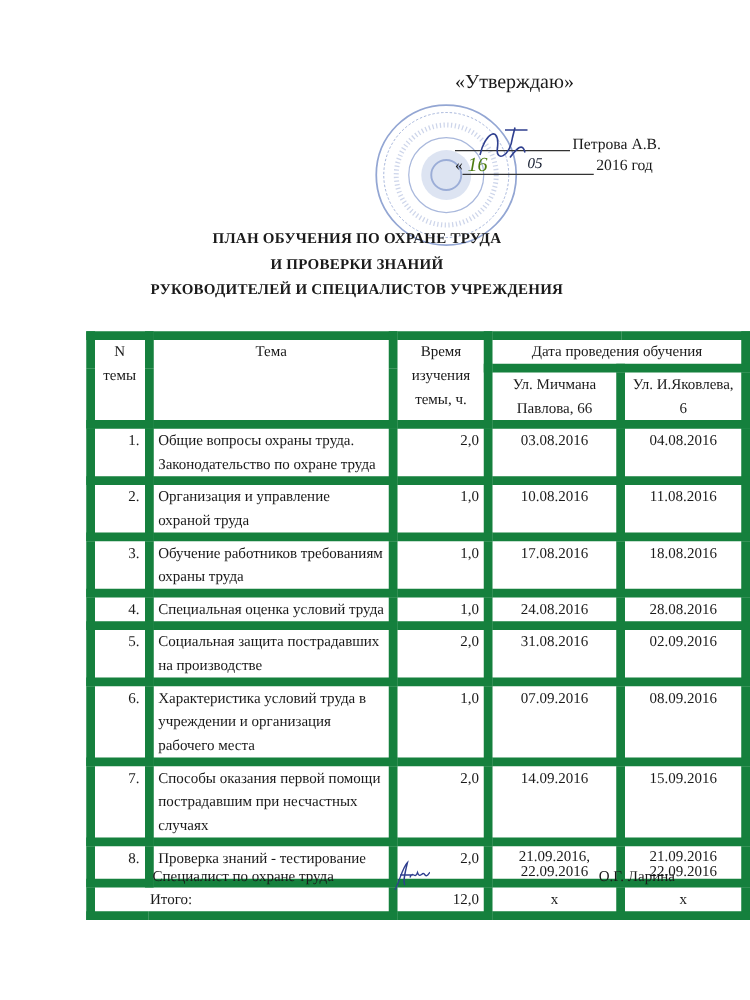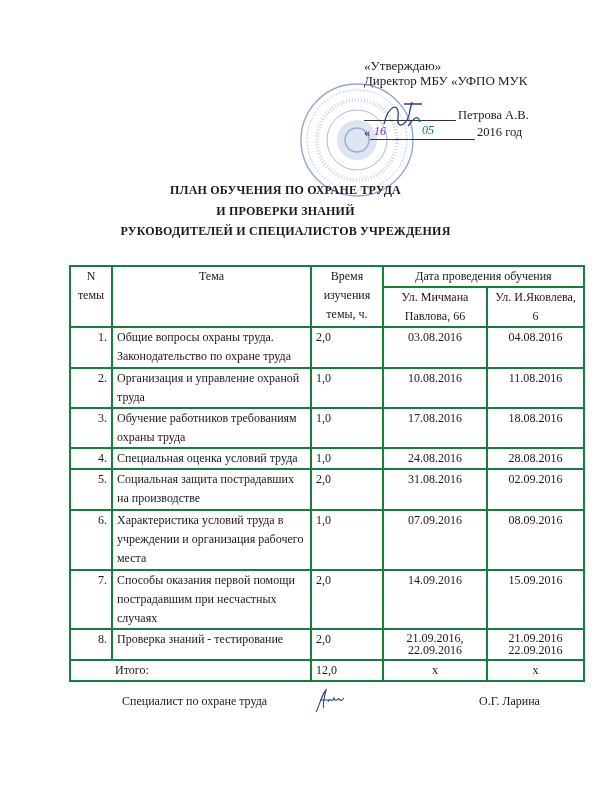--- a/index.html
+++ b/index.html
@@ -1,61 +1,60 @@
 <!DOCTYPE html>
 <html><head>
 <meta charset="utf-8">
 <style>
   html, body { margin: 0; padding: 0; background: #ffffff; }
   body { width: 600px; height: 800px; position: relative; overflow: hidden;
          font-family: "Liberation Serif", "DejaVu Serif", serif; color: #1a1a1a; }
-  .approve { position: absolute; left: 364px; top: 58px; font-size: 13px; line-height: 15px; }
+  .approve { position: absolute; left: 364px; top: 58px; font-size: 16px; line-height: 15px; }
   .approve div { white-space: nowrap; }
   .sigline { position: absolute; font-size: 12.5px; white-space: nowrap; }
   .uline { position: absolute; border-bottom: 1px solid #333; height: 0; }
   .stamp { position: absolute; left: 297px; top: 80px; width: 120px; height: 120px; }
   .title { position: absolute; left: 0; width: 571px; text-align: center; font-weight: bold; font-size: 12px; letter-spacing: 0.2px; }
   table.plan { position: absolute; left: 69px; top: 265px; border-collapse: collapse; font-size: 12px; }
-  table.plan td { border: 2px solid #15803d; vertical-align: top; padding: 0 4px; line-height: 19px; }
+  table.plan td { border: 7px solid #15803d; vertical-align: top; padding: 0 4px; line-height: 19px; }
   .c-num { width: 32px; text-align: right; }
   .c-topic { width: 189px; text-align: left; margin-left: 40px; }
-  .c-hours { width: 62px; text-align: left; }
+  .c-hours { width: 62px; text-align: right; }
   .c-d1 { width: 94px; text-align: center; }
   .c-d2 { width: 87px; text-align: center; }
   .hdr td { text-align: center; line-height: 13px; }
   .dl { line-height: 12px !important; padding-top: 2px !important; }
   .footer { position: absolute; top: 694px; font-size: 12px; white-space: nowrap; margin-left: 39px; }
 </style>
 </head>
 <body>
 
 <div class="approve">
   <div>«Утверждаю»</div>
-  <div>Директор МБУ «УФПО МУК</div>
 </div>
 
 <svg class="stamp" viewBox="0 0 120 120">
   <circle cx="60" cy="60" r="56" fill="none" stroke="#6f88c4" stroke-width="1.4" opacity="0.75"></circle>
   <circle cx="60" cy="60" r="50" fill="none" stroke="#6f88c4" stroke-width="0.8" opacity="0.6" stroke-dasharray="2 1.5"></circle>
   <circle cx="60" cy="60" r="40" fill="none" stroke="#6f88c4" stroke-width="4" opacity="0.35" stroke-dasharray="1 2"></circle>
   <circle cx="60" cy="60" r="30" fill="none" stroke="#6f88c4" stroke-width="1" opacity="0.6"></circle>
   <circle cx="60" cy="60" r="20" fill="#9fb1da" opacity="0.35"></circle>
   <circle cx="60" cy="60" r="12" fill="none" stroke="#6f88c4" stroke-width="1.5" opacity="0.6"></circle>
 </svg>
 
 <div class="uline" style="left:364px; top:120px; width:92px;"></div>
 <svg style="position:absolute; left:378px; top:96px;" width="50" height="40" viewBox="0 0 50 40">
   <path d="M6 28 C 10 10, 22 4, 20 22 C 18 34, 30 30, 32 14 L 34 6 M 26 8 L 44 8 M 30 30 C 36 22, 40 18, 42 26" fill="none" stroke="#2f3f8f" stroke-width="1.3"></path>
 </svg>
 <div class="sigline" style="left:458px; top:108px;">Петрова А.В.</div>
 
 <div class="sigline" style="left:364px; top:125px;">«</div>
 <div class="uline" style="left:370px; top:139px; width:105px;"></div>
-<div class="sigline" style="left:374px; top:124px; color:#6d28d9; font-style:italic; font-size:12px;">16</div>
-<div class="sigline" style="left:422px; top:123px; color:#0369a1; font-style:italic; font-size:12px;">05</div>
+<div class="sigline" style="left:374px; top:124px; color:#4d7c0f; font-style:italic; font-size:16px;">16</div>
+<div class="sigline" style="left:422px; top:123px; color:#0f172a; font-style:italic; font-size:12px;">05</div>
 <div class="sigline" style="left:477px; top:125px;">2016 год</div>
 
 <div class="title" style="top:183px;">ПЛАН ОБУЧЕНИЯ ПО ОХРАНЕ ТРУДА</div>
 <div class="title" style="top:204px;">И ПРОВЕРКИ ЗНАНИЙ</div>
 <div class="title" style="top:224px;">РУКОВОДИТЕЛЕЙ И СПЕЦИАЛИСТОВ УЧРЕЖДЕНИЯ</div>
 
 <table class="plan">
   <tbody>
       <tr class="hdr">
     <td class="c-num" rowspan="2" style="text-align:center; height:40px;">N темы</td>

